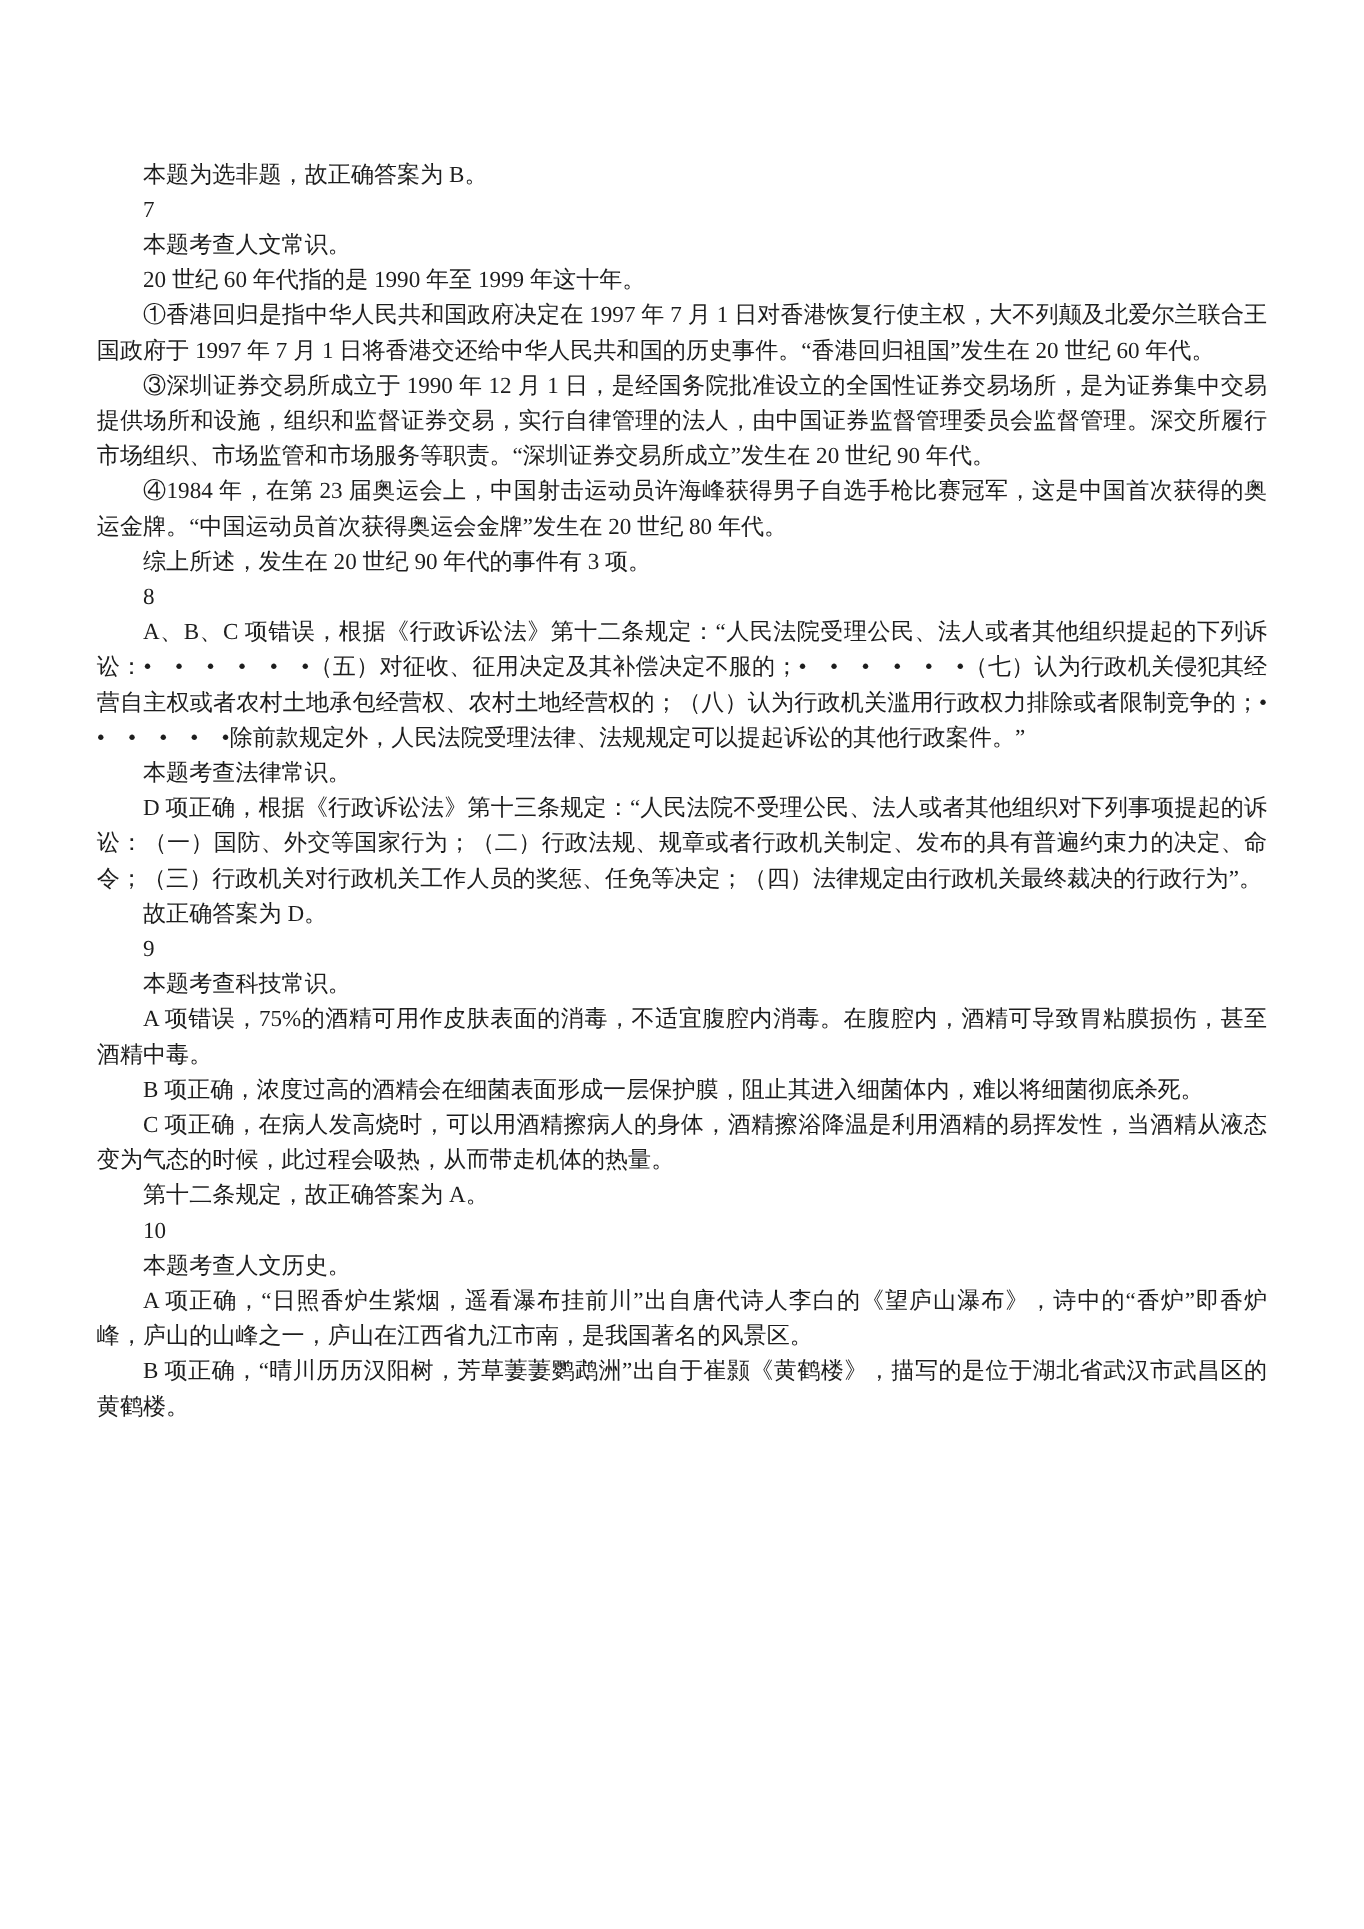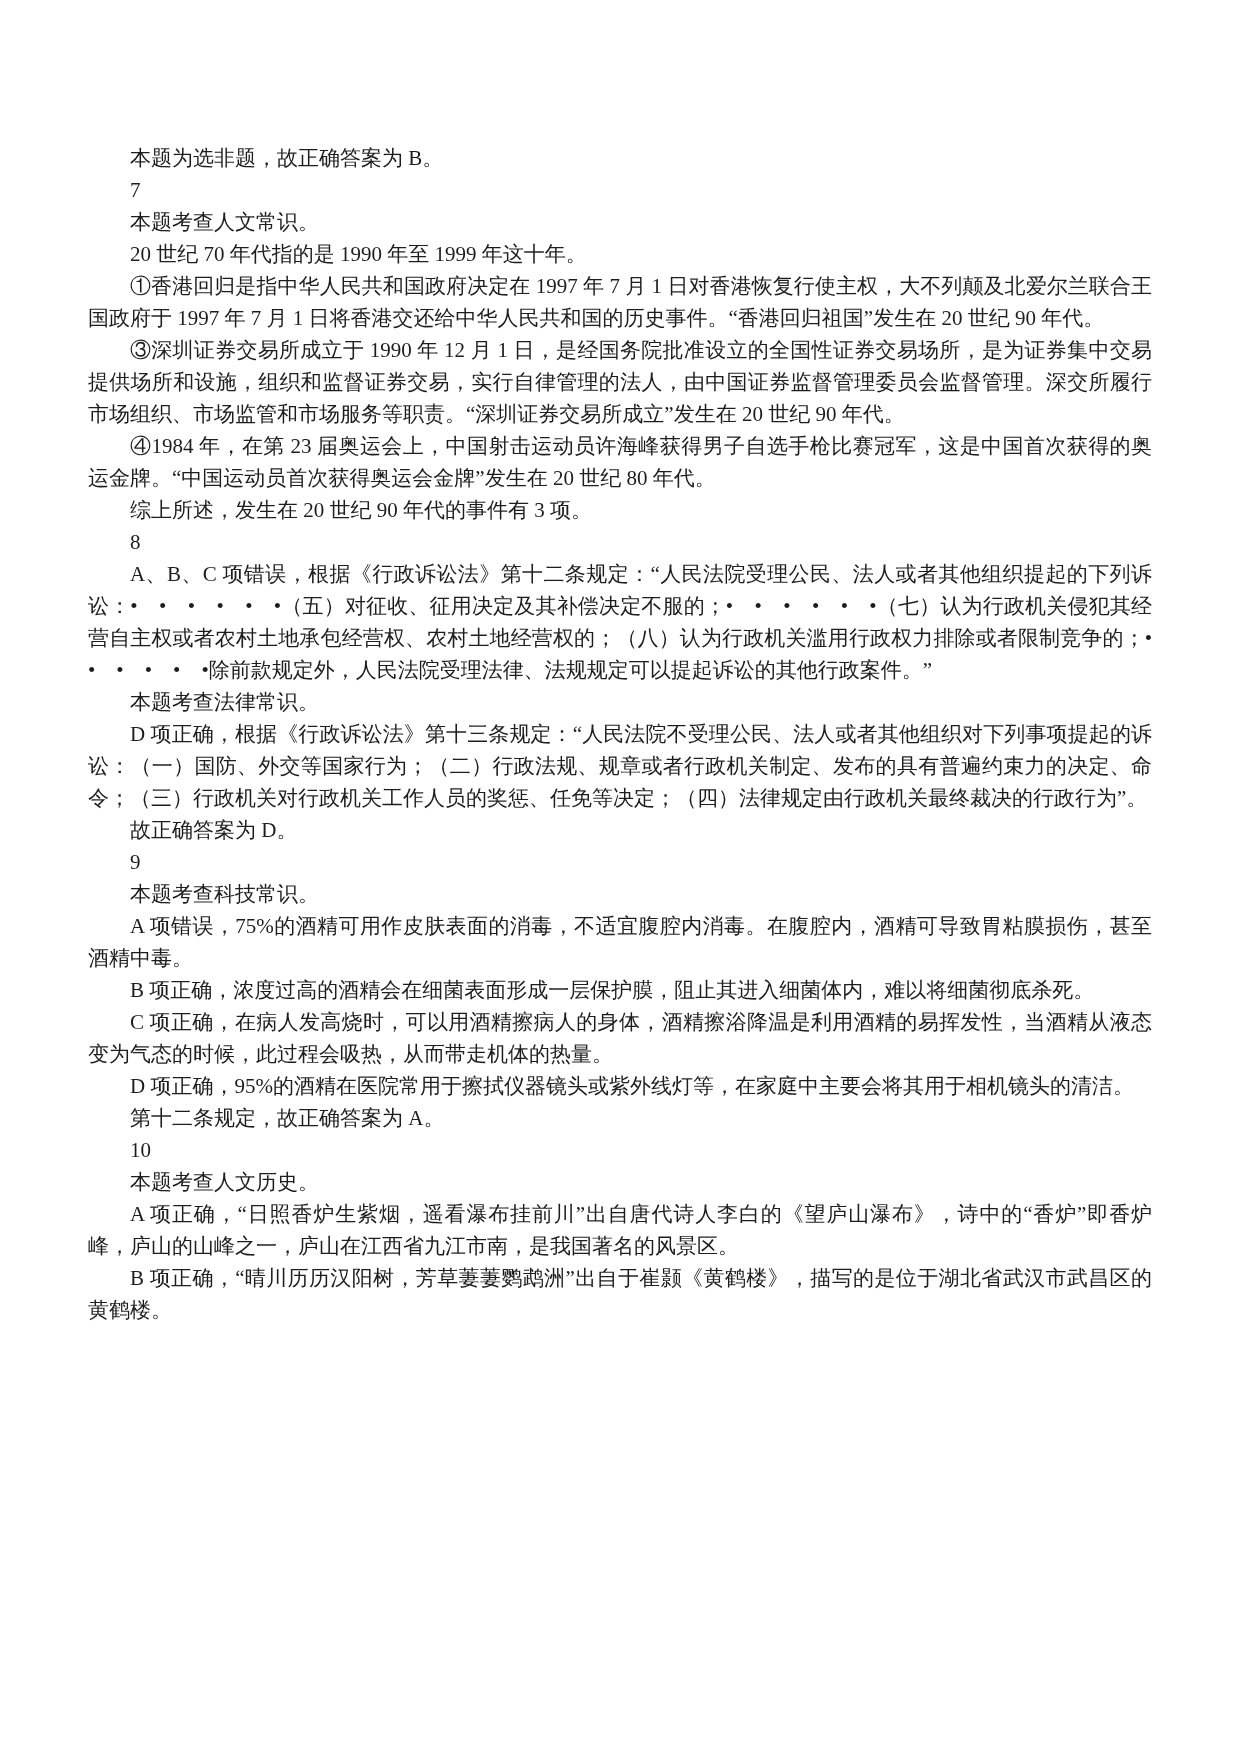--- a/index.html
+++ b/index.html
@@ -49,36 +49,35 @@
   }
 </style>
 </head>
 <body>
 
 <div class="page">
   <div class="content">
     <p>本题为选非题，故正确答案为 B。</p>
     <p>7</p>
     <p>本题考查人文常识。</p>
-    <p>20 世纪 70 年代指的是 1990 年至 1999 年这十年。</p>
-    <p>①香港回归是指中华人民共和国政府决定在 1997 年 7 月 1 日对香港恢复行使主权，大不列颠及北爱尔兰联合王国政府于 1997 年 7 月 1 日将香港交还给中华人民共和国的历史事件。“香港回归祖国”发生在 20 世纪 90 年代。</p>
+    <p>20 世纪 60 年代指的是 1990 年至 1999 年这十年。</p>
+    <p>①香港回归是指中华人民共和国政府决定在 1997 年 7 月 1 日对香港恢复行使主权，大不列颠及北爱尔兰联合王国政府于 1997 年 7 月 1 日将香港交还给中华人民共和国的历史事件。“香港回归祖国”发生在 20 世纪 60 年代。</p>
     <p>③深圳证券交易所成立于 1990 年 12 月 1 日，是经国务院批准设立的全国性证券交易场所，是为证券集中交易提供场所和设施，组织和监督证券交易，实行自律管理的法人，由中国证券监督管理委员会监督管理。深交所履行市场组织、市场监管和市场服务等职责。“深圳证券交易所成立”发生在 20 世纪 90 年代。</p>
     <p>④1984 年，在第 23 届奥运会上，中国射击运动员许海峰获得男子自选手枪比赛冠军，这是中国首次获得的奥运金牌。“中国运动员首次获得奥运会金牌”发生在 20 世纪 80 年代。</p>
     <p>综上所述，发生在 20 世纪 90 年代的事件有 3 项。</p>
     <p>8</p>
     <p>A、B、C 项错误，根据《行政诉讼法》第十二条规定：“人民法院受理公民、法人或者其他组织提起的下列诉讼：•　•　•　•　•　•（五）对征收、征用决定及其补偿决定不服的；•　•　•　•　•　•（七）认为行政机关侵犯其经营自主权或者农村土地承包经营权、农村土地经营权的；（八）认为行政机关滥用行政权力排除或者限制竞争的；•　•　•　•　•　•除前款规定外，人民法院受理法律、法规规定可以提起诉讼的其他行政案件。”</p>
     <p>本题考查法律常识。</p>
     <p>D 项正确，根据《行政诉讼法》第十三条规定：“人民法院不受理公民、法人或者其他组织对下列事项提起的诉讼：（一）国防、外交等国家行为；（二）行政法规、规章或者行政机关制定、发布的具有普遍约束力的决定、命令；（三）行政机关对行政机关工作人员的奖惩、任免等决定；（四）法律规定由行政机关最终裁决的行政行为”。</p>
     <p>故正确答案为 D。</p>
     <p>9</p>
     <p>本题考查科技常识。</p>
     <p>A 项错误，75%的酒精可用作皮肤表面的消毒，不适宜腹腔内消毒。在腹腔内，酒精可导致胃粘膜损伤，甚至酒精中毒。</p>
     <p>B 项正确，浓度过高的酒精会在细菌表面形成一层保护膜，阻止其进入细菌体内，难以将细菌彻底杀死。</p>
     <p>C 项正确，在病人发高烧时，可以用酒精擦病人的身体，酒精擦浴降温是利用酒精的易挥发性，当酒精从液态变为气态的时候，此过程会吸热，从而带走机体的热量。</p>
-    <p>D 项正确，95%的酒精在医院常用于擦拭仪器镜头或紫外线灯等，在家庭中主要会将其用于相机镜头的清洁。</p>
     <p>第十二条规定，故正确答案为 A。</p>
     <p>10</p>
     <p>本题考查人文历史。</p>
     <p>A 项正确，“日照香炉生紫烟，遥看瀑布挂前川”出自唐代诗人李白的《望庐山瀑布》，诗中的“香炉”即香炉峰，庐山的山峰之一，庐山在江西省九江市南，是我国著名的风景区。</p>
     <p>B 项正确，“晴川历历汉阳树，芳草萋萋鹦鹉洲”出自于崔颢《黄鹤楼》，描写的是位于湖北省武汉市武昌区的黄鹤楼。</p>
   </div>
   <div class="page-number">3</div>
 </div>
 
 </body></html>

